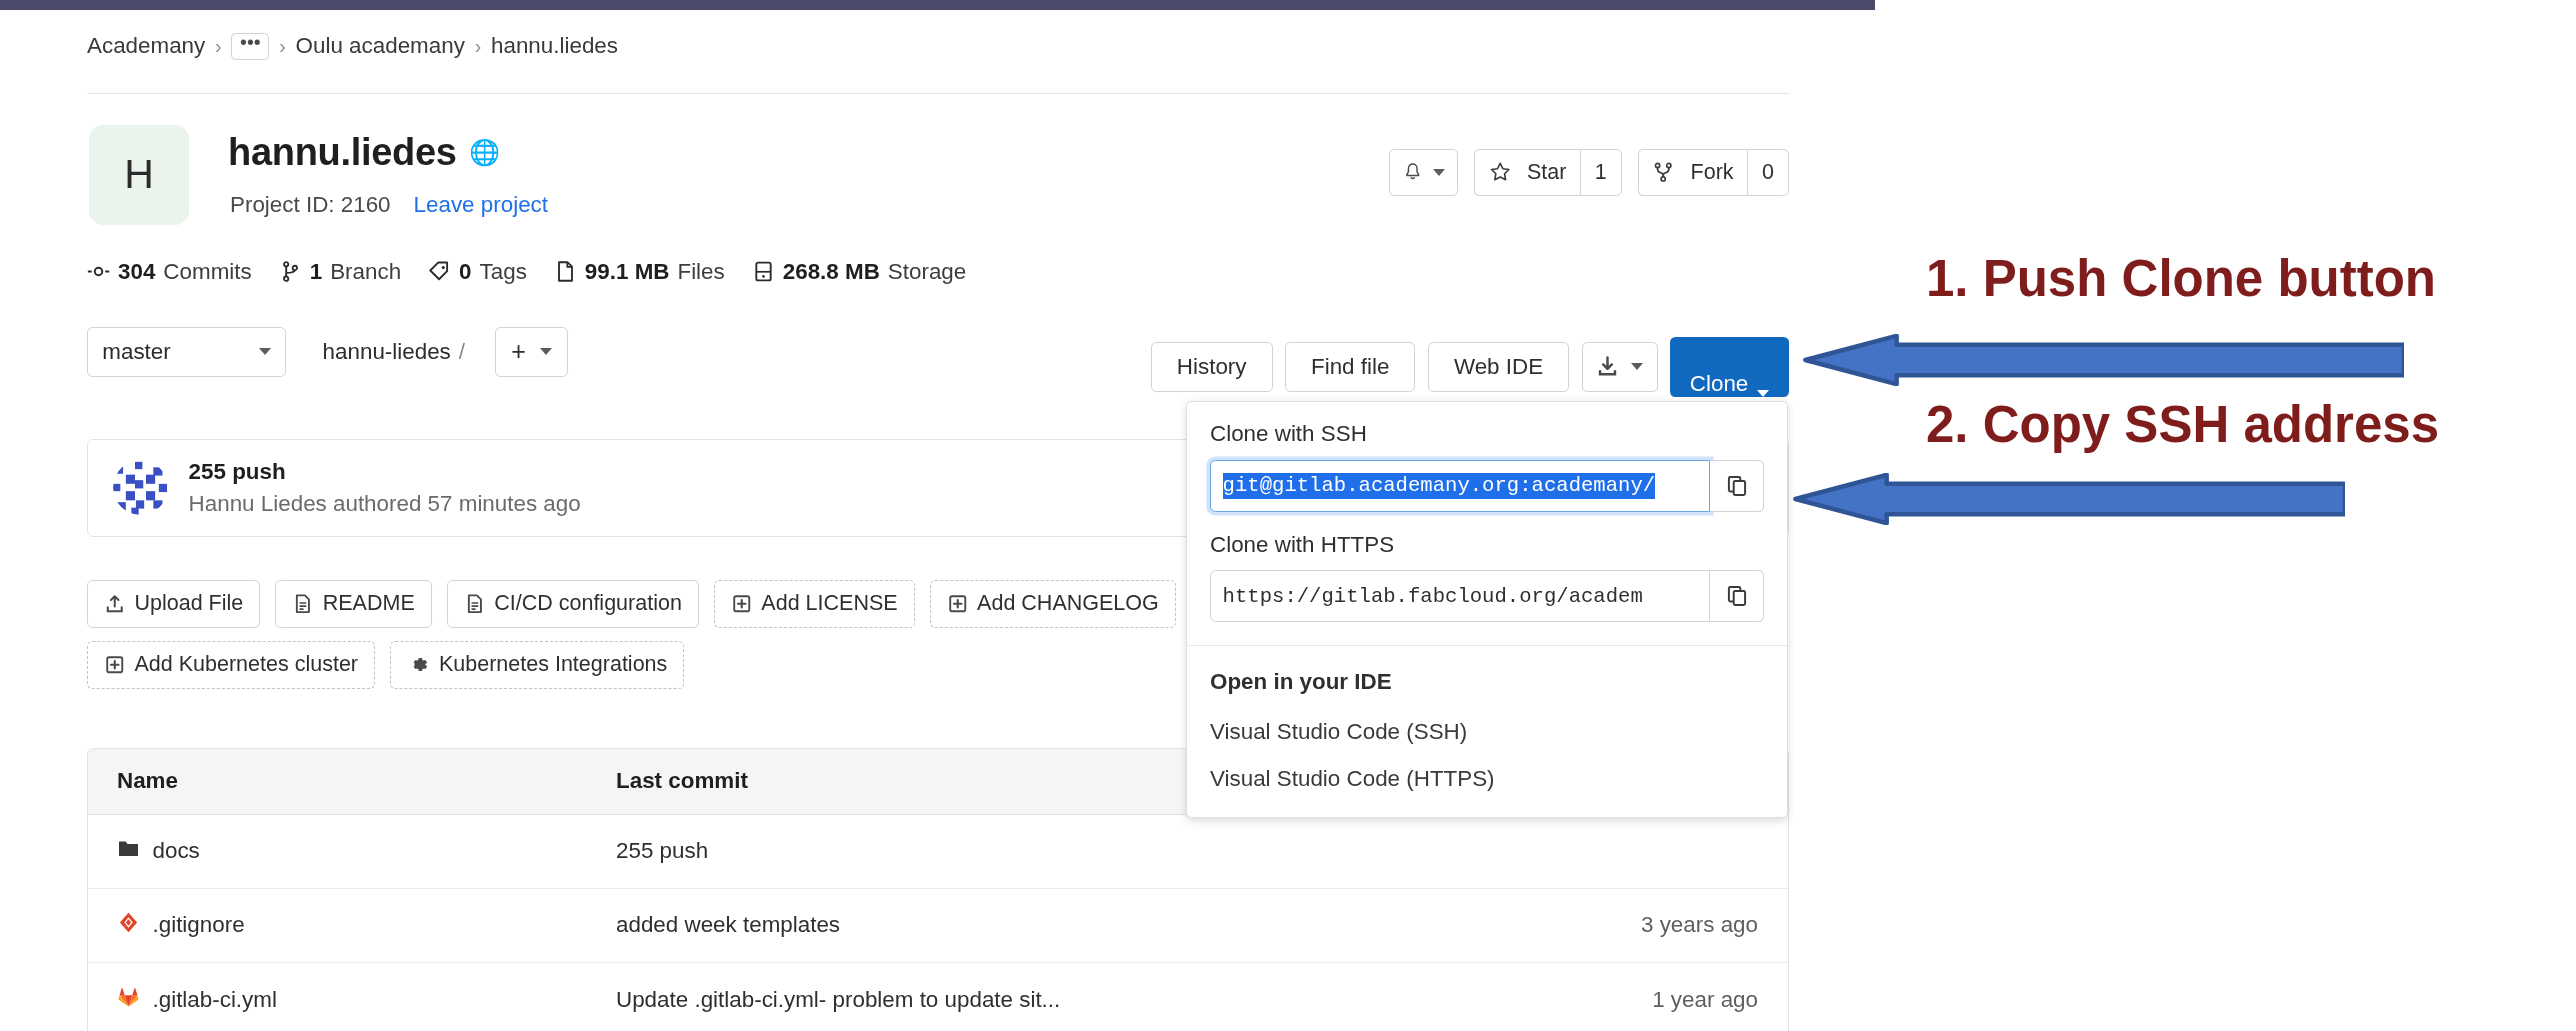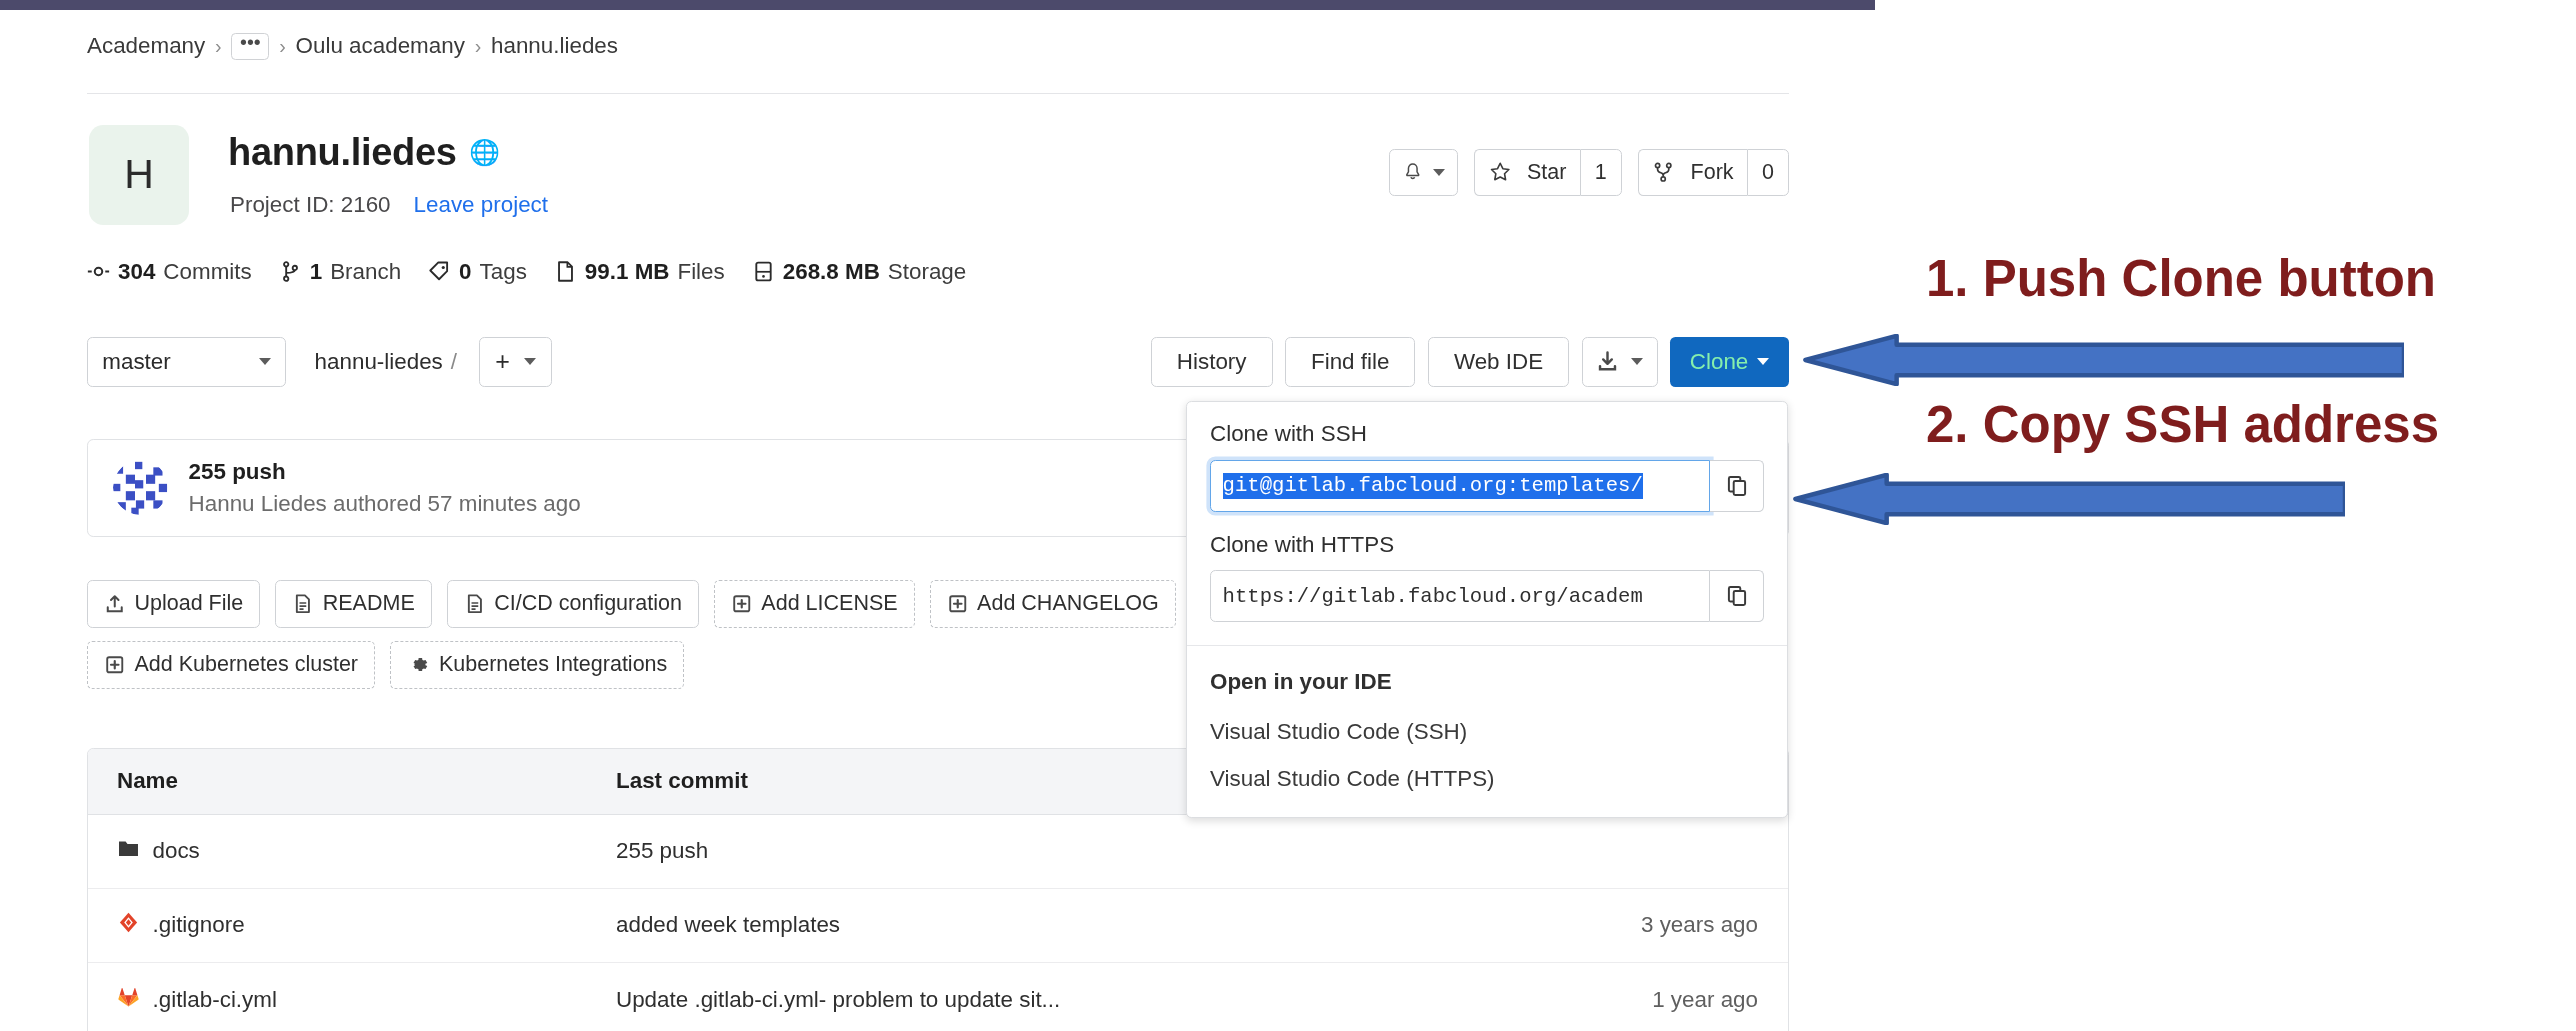--- a/index.html
+++ b/index.html
@@ -89,44 +89,44 @@
     position:absolute; left:87px; top:249px;
     display:flex; align-items:center; gap:27px;
     font-size:22.4px; color:#3d3d3d; white-space:nowrap;
   }
   .stat { display:inline-flex; align-items:center; gap:8px; }
   .stat b { font-weight:700; color:#1f1f1f; }
   .stat .lbl { color:#3d3d3d; }
 
   
   .toolbar-left {
-    position:absolute; left:87px; top:327px;
-    display:flex; align-items:center; gap:8px; white-space:nowrap;text-align:center;
+    position:absolute; left:87px; top:317px;
+    display:flex; align-items:center; gap:16px; white-space:nowrap;text-align:center;
   }
   .branch-select {
     width:199px; height:50px; border:0.9px solid #cfd2d6; border-radius:5.4px;
     background:#fff; display:flex; align-items:center; justify-content:space-between;
     padding:0 14.3px; font-size:22.4px; color:#2b2b2b;
   }
   .path-crumb { margin-left:20.6px; font-size:22.4px; color:#2d2d2d; }
   .path-crumb .slash { color:#8a8a8a; margin-left:8px; }
   .plus-btn {
     margin-left:14.3px; width:73px; height:50px; border:0.9px solid #cfd2d6; border-radius:5.4px;
     background:#fff; display:flex; align-items:center; justify-content:center; gap:5.4px;
     font-size:25px; color:#2b2b2b;
   }
   .toolbar-right {
     position:absolute; right:86px; top:327px;
     display:flex; align-items:center; gap:12.5px;
   }
   .btn-lg { height:50px; font-size:22.4px; padding:0 25px; }
   .btn-clone {
-    background:#1068bf; border-color:#1068bf; color:#86efac;
-    height:50px; font-size:22.4px; padding:0 19.7px;
-    display:inline-flex; align-items:center; border-radius:5.4px;
+    background:#1068bf; border-color:#1068bf; color:#ffffff;
+    height:60px; font-size:22.4px; padding:0 19.7px;
+    display:inline-flex; align-items:flex-end; border-radius:5.4px;
   }
   .btn-icon-dd {
     height:50px; width:76px; display:inline-flex; align-items:center; justify-content:center;
     border:0.9px solid #cfd2d6; border-radius:5.4px; background:#fff; gap:3.6px;
   }
 
   
   .commit-card {
     position:absolute; left:87px; top:429px; width:1702px; height:98px;
     border:0.9px solid #e0e2e5; border-radius:6.3px; background:#fff;
@@ -512,21 +512,21 @@
         </div>
         <div class="c-commit">Update .gitlab-ci.yml- problem to update sit...</div>
         <div class="c-time">1 year ago</div>
       </div>
     </div>
 
     <div class="clone-dd">
       <div class="dd-label">Clone with SSH</div>
       <div class="dd-field-wrap">
         <div class="dd-input focused">
-          <span class="sel">git@gitlab.fabcloud.org:templates/</span>
+          <span class="sel">git@gitlab.academany.org:academany/</span>
         </div>
         <div class="copy-btn">
           <svg width="24" height="24" viewBox="0 0 16 16">
             <rect x="2.6" y="2" width="7.6" height="9.6" rx="1" fill="none" stroke="#3a3a3a" stroke-width="1.3"></rect>
             <rect x="5.8" y="4.6" width="7.6" height="9.4" rx="1" fill="#fff" stroke="#3a3a3a" stroke-width="1.3"></rect>
           </svg>
         </div>
       </div>
 
       <div class="dd-label">Clone with HTTPS</div>

